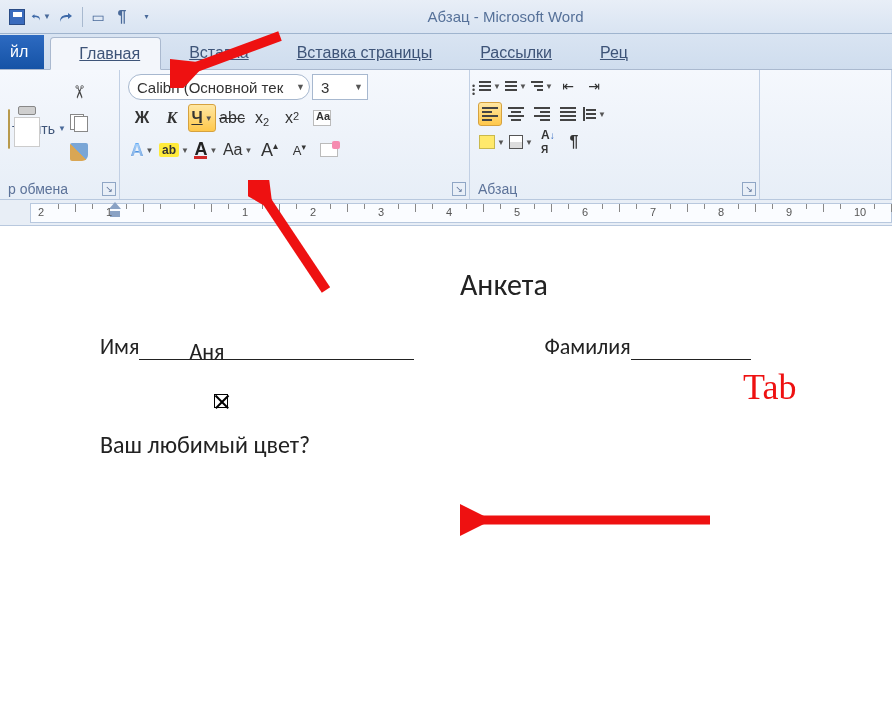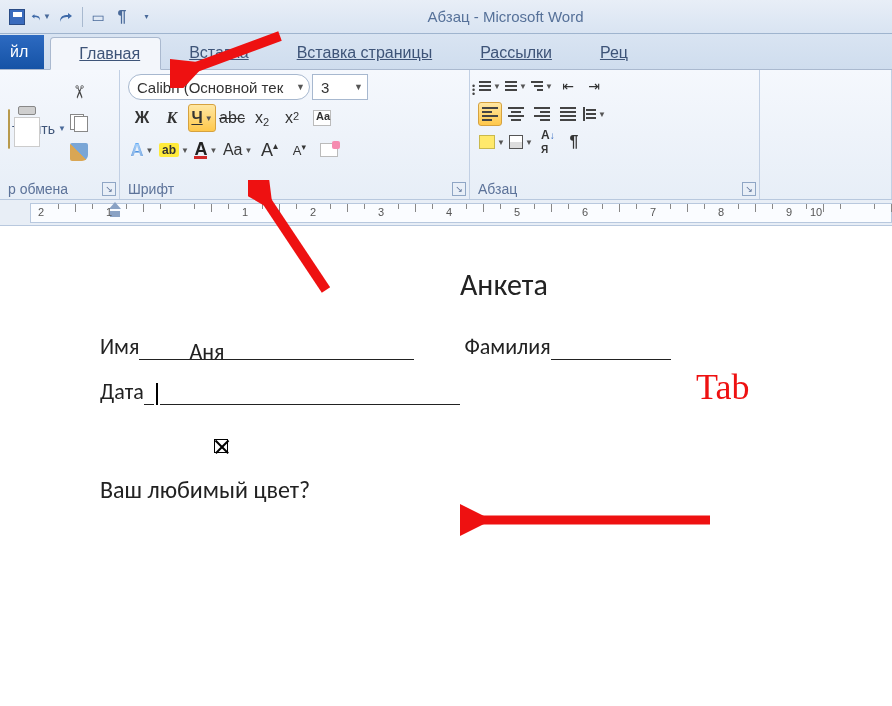--- a/index.html
+++ b/index.html
@@ -431,21 +431,20 @@
             <span class="grow"><span>A</span><span class="up">▴</span></span>
           </div>
         <div class="rb">
             <span style="font-size:13px"><span>A</span><span style="font-size:9px;vertical-align:super">▾</span></span>
           </div>
         <div class="rb">
             <span class="clearfmt"></span>
           </div>
       </div>
     </div>
-    <div class="group-label">Шрифт</div>
     <div class="group-launcher">↘</div>
   </div>
 
   <div class="group" style="width:290px">
     <div class="para-rows">
       <div class="row">
         <div class="rb small">
             <span class="list-ic bul">
               <span></span>
               <span></span>
@@ -588,58 +587,50 @@
       <span class="rtick mid" style="left: 656px;"></span>
       <span class="rtick" style="left: 673px;"></span>
       <span class="rmark" style="left: 687px;">8</span>
       <span class="rtick" style="left: 707px;"></span>
       <span class="rtick mid" style="left: 724px;"></span>
       <span class="rtick" style="left: 741px;"></span>
       <span class="rmark" style="left: 755px;">9</span>
       <span class="rtick" style="left: 775px;"></span>
       <span class="rtick mid" style="left: 792px;"></span>
       <span class="rtick" style="left: 809px;"></span>
-      <span class="rmark" style="left: 779px; text-align: right;">10</span>
+      <span class="rmark" style="left: 823px; text-align: right;">10</span>
       <span class="rtick" style="left: 843px;"></span>
       <span class="rtick mid" style="left: 860px;"></span>
     </div>
 </div>
 
 <div class="doc-area">
   <div class="doc-title">Анкета</div>
 
   <div class="form-row">
     <div class="field">
       <span class="field-label">Имя</span>
       <span class="field-line"></span>
       <span class="field-line" style="min-width:auto;padding:0 10px">Аня</span>
       <span class="field-line long" style="min-width:180px"></span>
     </div>
-    <div class="field" style="">
+    <div class="field" style="margin-left:80px">
       <span class="field-label">Фамилия</span>
       <span class="field-line" style="min-width:120px"></span>
     </div>
   </div>
 
-  <div class="form-row">
-    <div class="field">
-      <span class="field-label">Дата</span>
-      <span class="field-line" style="min-width:10px;padding:0 4px"></span>
-      <span class="cursor-caret"></span>
-      <span class="field-line xl"></span>
-    </div>
-  </div>
 
   <div class="instr">
     <span class="chk"></span>
   </div>
 
   <div class="question">Ваш любимый цвет?</div>
 
-  <div class="tab-label" style="left:696px;top:140px">Tab</div>
+  <div class="tab-label" style="left:743px;top:140px">Tab</div>
 </div>
 
 <svg class="arrow" style="left:170px;top:28px" width="120" height="60">
   <defs>
       <marker id="ah1" markerWidth="12" markerHeight="12" refX="2" refY="5" orient="auto">
         <path d="M10 0 L0 5 L10 10 Z" fill="#e11"></path>
       </marker>
     </defs>
   <line x1="110" y1="8" x2="18" y2="42" stroke="#e11" stroke-width="10" marker-end="url(#ah1)"></line>
 </svg>

